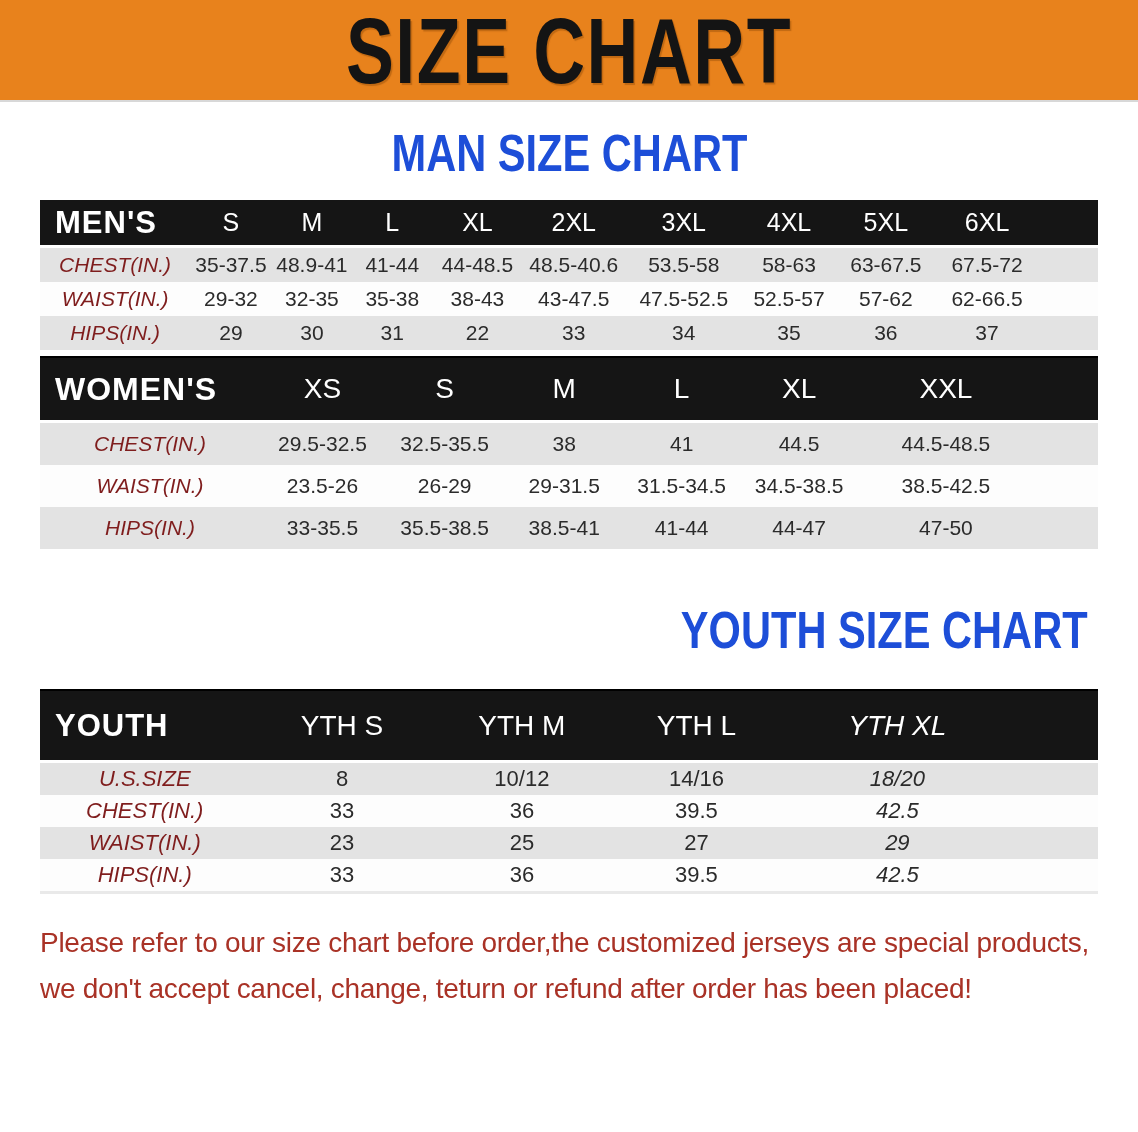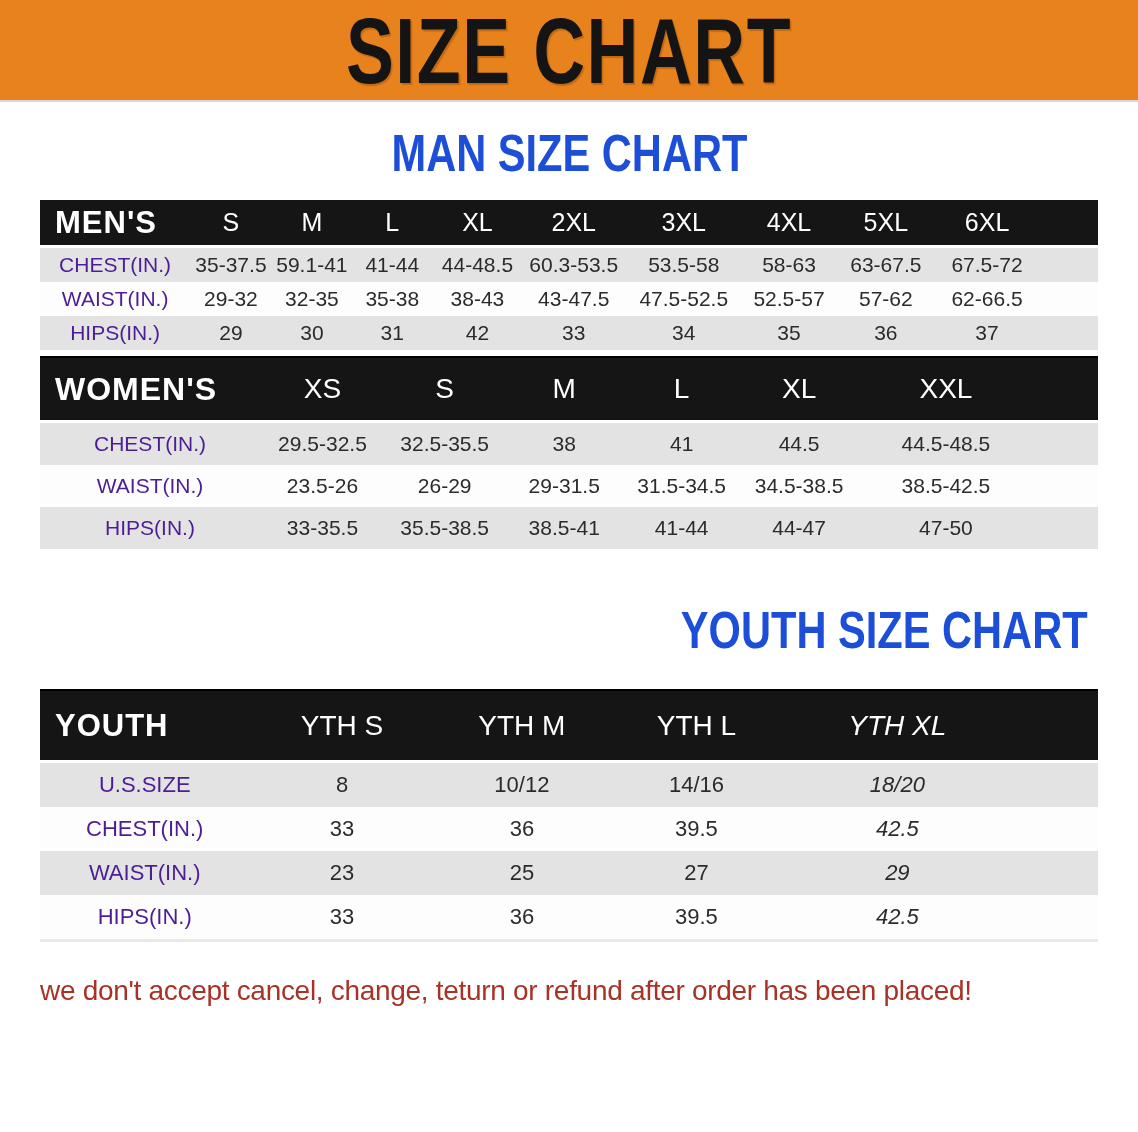--- a/index.html
+++ b/index.html
@@ -74,41 +74,41 @@
   }
   table.size-table thead th.corner {
     text-align: left;
     padding-left: 15px;
     font-weight: bold;
     letter-spacing: 1px;
   }
   table.size-table tbody tr.band td  { background: #e3e3e3; }
   table.size-table tbody tr.plain td { background: #fdfdfd; }
   table.size-table tbody td { color: #2b2b2b; }
-  table.size-table tbody td.rowlabel { color: #4c1d95; }
+  table.size-table tbody td.rowlabel { color: #7f1d1d; font-style: italic; }
 
   
   .tbl-0 { margin-top: 20px; }
   .tbl-0 thead th { height: 45px; font-size: 25px; font-weight: bold; }
   .tbl-0 thead th.corner { font-size: 31px; }
   .tbl-0 tbody td { height: 34px; font-size: 21px; }
   .tbl-0 th:last-child, .tbl-0 td:last-child { padding-right: 60px; }
 
   
   .tbl-1 { margin-top: 6px; }
   .tbl-1 thead th { height: 62px; font-size: 28px; background: #1b1b1b; border-top: 2px solid #000; }
   .tbl-1 thead th.corner { font-size: 32px; }
   .tbl-1 tbody td { height: 42px; font-size: 21px; }
   .tbl-1 th:last-child, .tbl-1 td:last-child { padding-right: 65px; }
 
   
   .tbl-2 { margin-top: 32px; }
   .tbl-2 thead th { height: 69px; font-size: 28px; background: #1b1b1b; border-top: 2px solid #000; }
   .tbl-2 thead th.corner { font-size: 31px; }
-  .tbl-2 tbody td { height: 44px; font-size: 22px; }
+  .tbl-2 tbody td { height: 32px; font-size: 22px; }
   .tbl-2 th:last-child, .tbl-2 td:last-child { padding-right: 87px; font-style: italic; }
   .tbl-2 tbody tr:last-child td { border-bottom: 3px solid #e9e9e9; }
 
   
   .disclaimer {
     margin: 26px 20px 0 40px;
     font-size: 28px;
     line-height: 46px;
     letter-spacing: -0.3px;
   }
@@ -148,24 +148,24 @@
           <th>3XL</th>
           <th>4XL</th>
           <th>5XL</th>
           <th>6XL</th>
         </tr>
       </thead>
       <tbody>
         <tr class="band">
           <td class="rowlabel">CHEST(IN.)</td>
           <td>35-37.5</td>
-          <td>59.1-41</td>
+          <td>48.9-41</td>
           <td>41-44</td>
           <td>44-48.5</td>
-          <td>60.3-53.5</td>
+          <td>48.5-40.6</td>
           <td>53.5-58</td>
           <td>58-63</td>
           <td>63-67.5</td>
           <td>67.5-72</td>
         </tr>
         <tr class="plain">
           <td class="rowlabel">WAIST(IN.)</td>
           <td>29-32</td>
           <td>32-35</td>
           <td>35-38</td>
@@ -174,21 +174,21 @@
           <td>47.5-52.5</td>
           <td>52.5-57</td>
           <td>57-62</td>
           <td>62-66.5</td>
         </tr>
         <tr class="band">
           <td class="rowlabel">HIPS(IN.)</td>
           <td>29</td>
           <td>30</td>
           <td>31</td>
-          <td>42</td>
+          <td>22</td>
           <td>33</td>
           <td>34</td>
           <td>35</td>
           <td>36</td>
           <td>37</td>
         </tr>
       </tbody>
     </table>
 </section>
 
@@ -294,14 +294,15 @@
           <td>33</td>
           <td>36</td>
           <td>39.5</td>
           <td>42.5</td>
         </tr>
       </tbody>
     </table>
 </section>
 
 <footer class="disclaimer" style="color: rgb(169, 50, 38);">
+  <div>Please refer to our size chart before order,the customized jerseys are special products,</div>
   <div>we don't accept cancel, change, teturn or refund after order has been placed!</div>
 </footer>
 
 </body></html>

